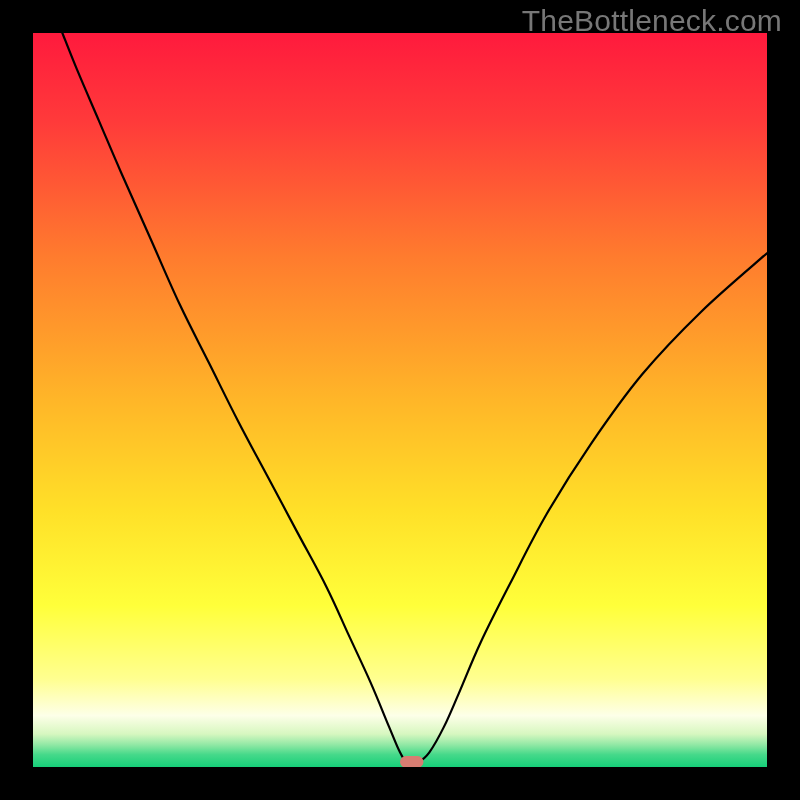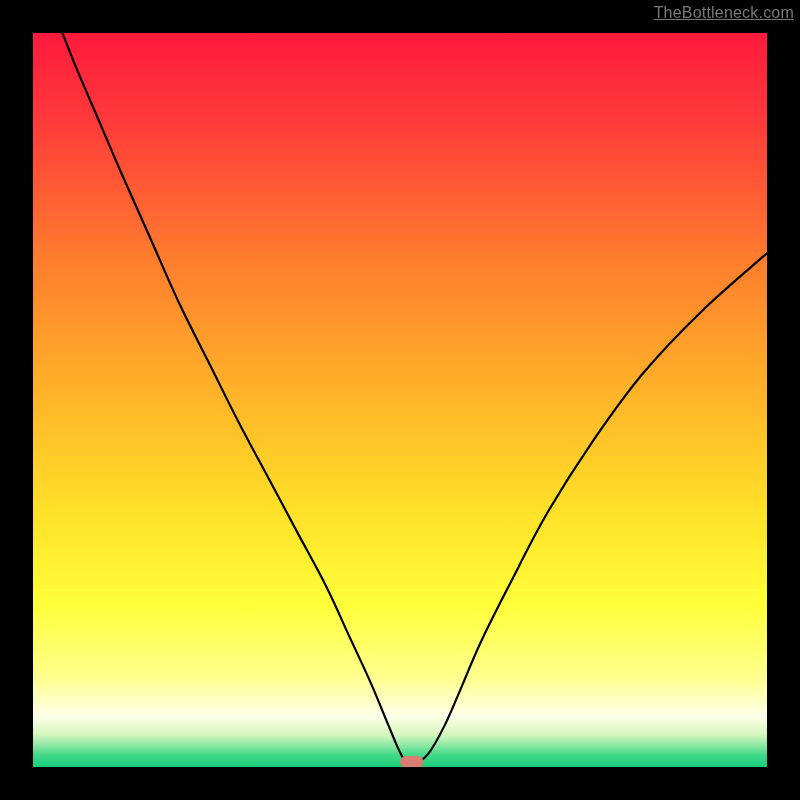--- a/index.html
+++ b/index.html
@@ -12,28 +12,27 @@
   }
   .frame {
     position: relative;
     width: 800px;
     height: 800px;
     background: #000;
   }
   .watermark {
     position: absolute;
     top: 4px;
-    right: 6px;
+    right: 18px;
     font-family: Arial, Helvetica, sans-serif;
-    font-size: 16px;
+    font-size: 30px;
     font-weight: 500;
     color: #777;
     letter-spacing: 0.2px;
     z-index: 10;
-    text-decoration: underline;
   }
   svg.plot {
     position: absolute;
     left: 33px;
     top: 33px;
     width: 734px;
     height: 734px;
     display: block;
   }
   .curve {

